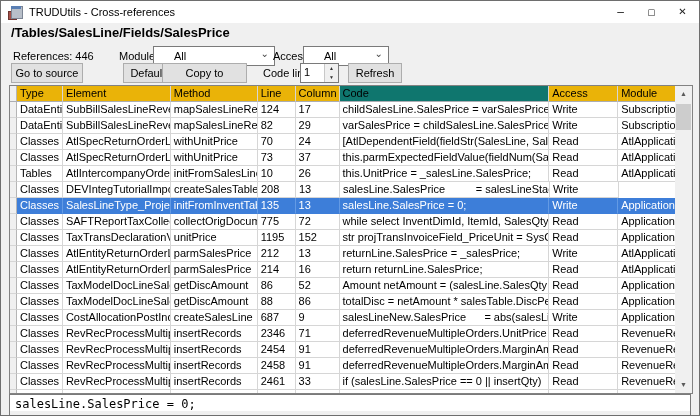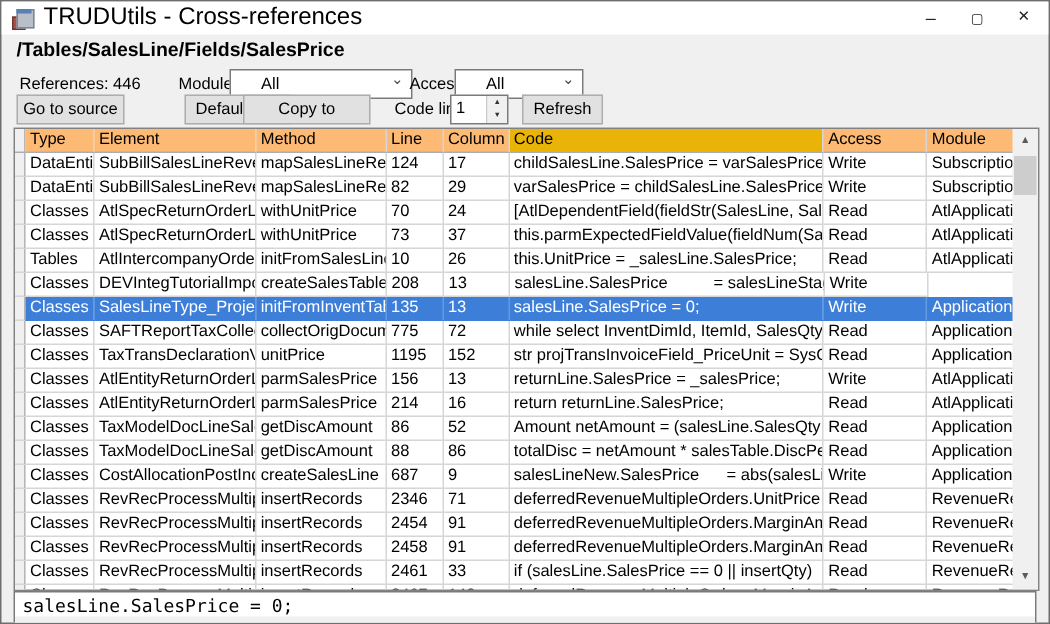--- a/index.html
+++ b/index.html
@@ -4,44 +4,44 @@
 <style>
   html,body{margin:0;padding:0;background:#d8d8d8;}
   .window{position:relative;width:698px;height:414px;border:1px solid #6e6e6e;background:#f0f0f0;
           font-family:"Liberation Sans",sans-serif;font-size:11px;color:#000;overflow:hidden;}
   
   .titlebar{position:absolute;top:0;left:0;right:0;height:22px;background:#ffffff;}
   .appicon{position:absolute;left:7px;top:4px;width:14px;height:14px;}
   .appicon .base{position:absolute;left:3px;top:1px;width:10px;height:11px;background:#b8bfc9;border:1px solid #7c8594;}
   .appicon .bar{position:absolute;left:3px;top:1px;width:10px;height:3px;background:#5a7fb4;}
   .appicon .red{position:absolute;left:0;top:6px;width:7px;height:7px;background:#a8524a;border:1px solid #6e3530;}
-  .title{position:absolute;left:28px;top:0;line-height:22px;font-size:16px;}
+  .title{position:absolute;left:28px;top:0;line-height:22px;font-size:11px;}
   .cap{position:absolute;top:0;width:31px;height:22px;text-align:center;line-height:22px;color:#222;}
   .cap.min{right:63px;font-size:12px;}
   .cap.max{right:32px;font-size:9px;}
   .cap.close{right:1px;font-size:10px;}
   
   .path{position:absolute;left:10px;top:24px;font-weight:bold;font-size:13px;}
   
   .lbl{position:absolute;line-height:13px;}
   .combo{position:absolute;height:18px;background:#fff;border:1px solid #7a7a7a;line-height:18px;padding-left:20px;}
   .combo .chev{position:absolute;right:5px;top:-2px;font-size:10px;color:#444;}
   
   .btn{position:absolute;top:62px;height:20px;background:#e1e1e1;border:1px solid #adadad;
        text-align:center;line-height:18px;box-sizing:border-box;}
   .spinner{position:absolute;left:299px;top:62px;width:37px;height:18px;background:#fff;border:1px solid #7a7a7a;}
   .spinner .val{position:absolute;left:3px;top:2px;}
   .spinner .arrows{position:absolute;right:0;top:0;bottom:0;width:13px;border-left:1px solid #c8c8c8;}
   .spinner .arrows div{height:9px;text-align:center;font-size:5px;line-height:9px;color:#333;background:#f0f0f0;}
   
   .grid{position:absolute;left:8px;top:84px;width:682px;height:307px;border:1px solid #828282;background:#fff;overflow:hidden;}
   .ghead{display:flex;height:16px;}
-  .hcell{box-sizing:border-box;height:16px;background:#fdba74;border-right:1px solid #d6d6d6;border-bottom:1px solid #abadb3;
+  .hcell{box-sizing:border-box;height:16px;background:#eab308;border-right:1px solid #d6d6d6;border-bottom:1px solid #abadb3;
          padding:1px 0 0 3px;line-height:13px;overflow:hidden;white-space:pre;}
-  .hcell.sorted{background:#eab308;}
+  .hcell.sorted{background:#0f766e;}
   .corner{box-sizing:border-box;width:7px;height:16px;background:#f0f0f0;border-right:1px solid #b5b5b5;border-bottom:1px solid #abadb3;}
   .grow{display:flex;height:16px;}
   .cell{box-sizing:border-box;height:16px;border-right:1px solid #d6d6d6;border-bottom:1px solid #d6d6d6;
         padding:1px 0 0 3px;line-height:13px;overflow:hidden;white-space:pre;}
   .rowhead{box-sizing:border-box;width:7px;height:16px;background:#f0f0f0;border-right:1px solid #b5b5b5;border-bottom:1px solid #d6d6d6;}
   .c0{width:46px}.c1{width:108px}.c2{width:87px}.c3{width:38px}.c4{width:44px}.c5{width:210px}.c6{width:69px}.c7{width:74px}
   .grow.sel .cell{background:#3d7ed9;color:#fff;border-right-color:#639ae4;border-bottom-color:#3d7ed9;}
   
   .vscroll{position:absolute;top:0;right:0;bottom:0;width:17px;background:#f0f0f0;}
   .vscroll .arr{position:absolute;left:0;width:17px;height:16px;text-align:center;font-size:7px;line-height:16px;color:#5a5a5a;}
@@ -209,21 +209,21 @@
           <div class="cell c4">152</div>
           <div class="cell c5">str projTransInvoiceField_PriceUnit = SysComputedColumn::...</div>
           <div class="cell c6">Read</div>
           <div class="cell c7">ApplicationSuite</div>
         </div>
         <div class="grow">
           <div class="rowhead"></div>
           <div class="cell c0">Classes</div>
           <div class="cell c1">AtlEntityReturnOrderLine</div>
           <div class="cell c2">parmSalesPrice</div>
-          <div class="cell c3">156</div>
+          <div class="cell c3">212</div>
           <div class="cell c4">13</div>
           <div class="cell c5">returnLine.SalesPrice = _salesPrice;</div>
           <div class="cell c6">Write</div>
           <div class="cell c7">AtlApplicationSuite</div>
         </div>
         <div class="grow">
           <div class="rowhead"></div>
           <div class="cell c0">Classes</div>
           <div class="cell c1">AtlEntityReturnOrderLine</div>
           <div class="cell c2">parmSalesPrice</div>

